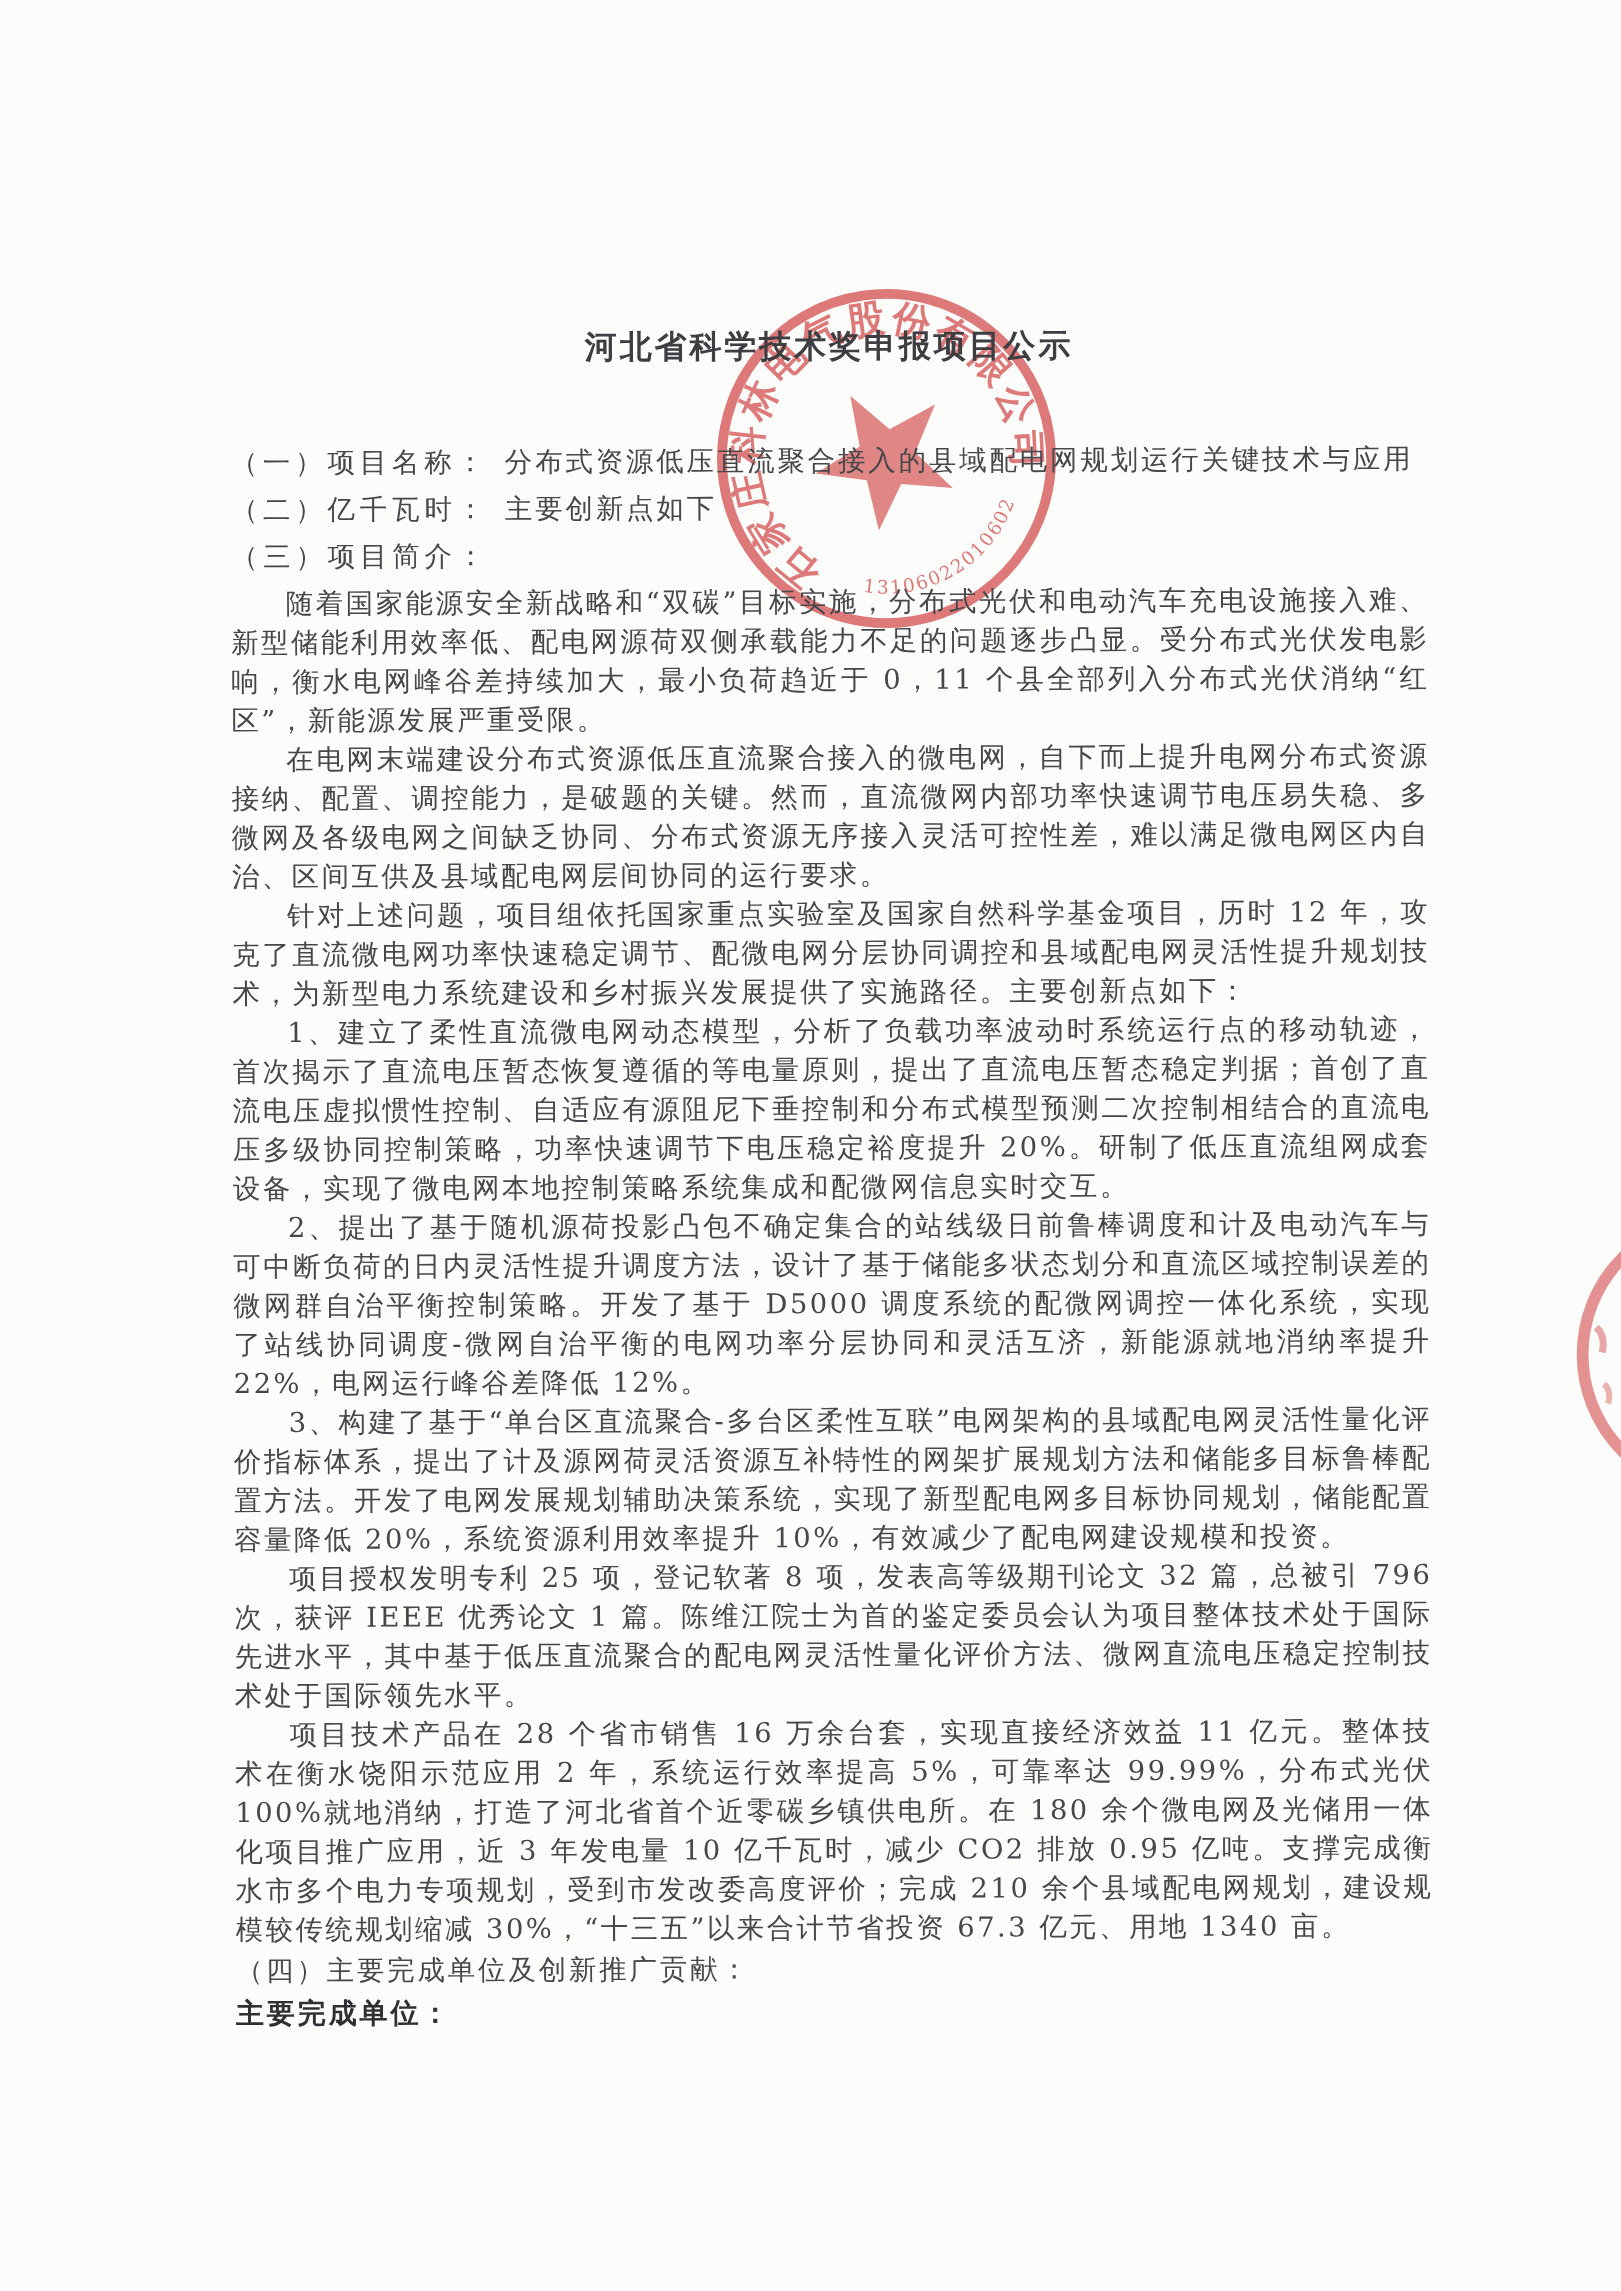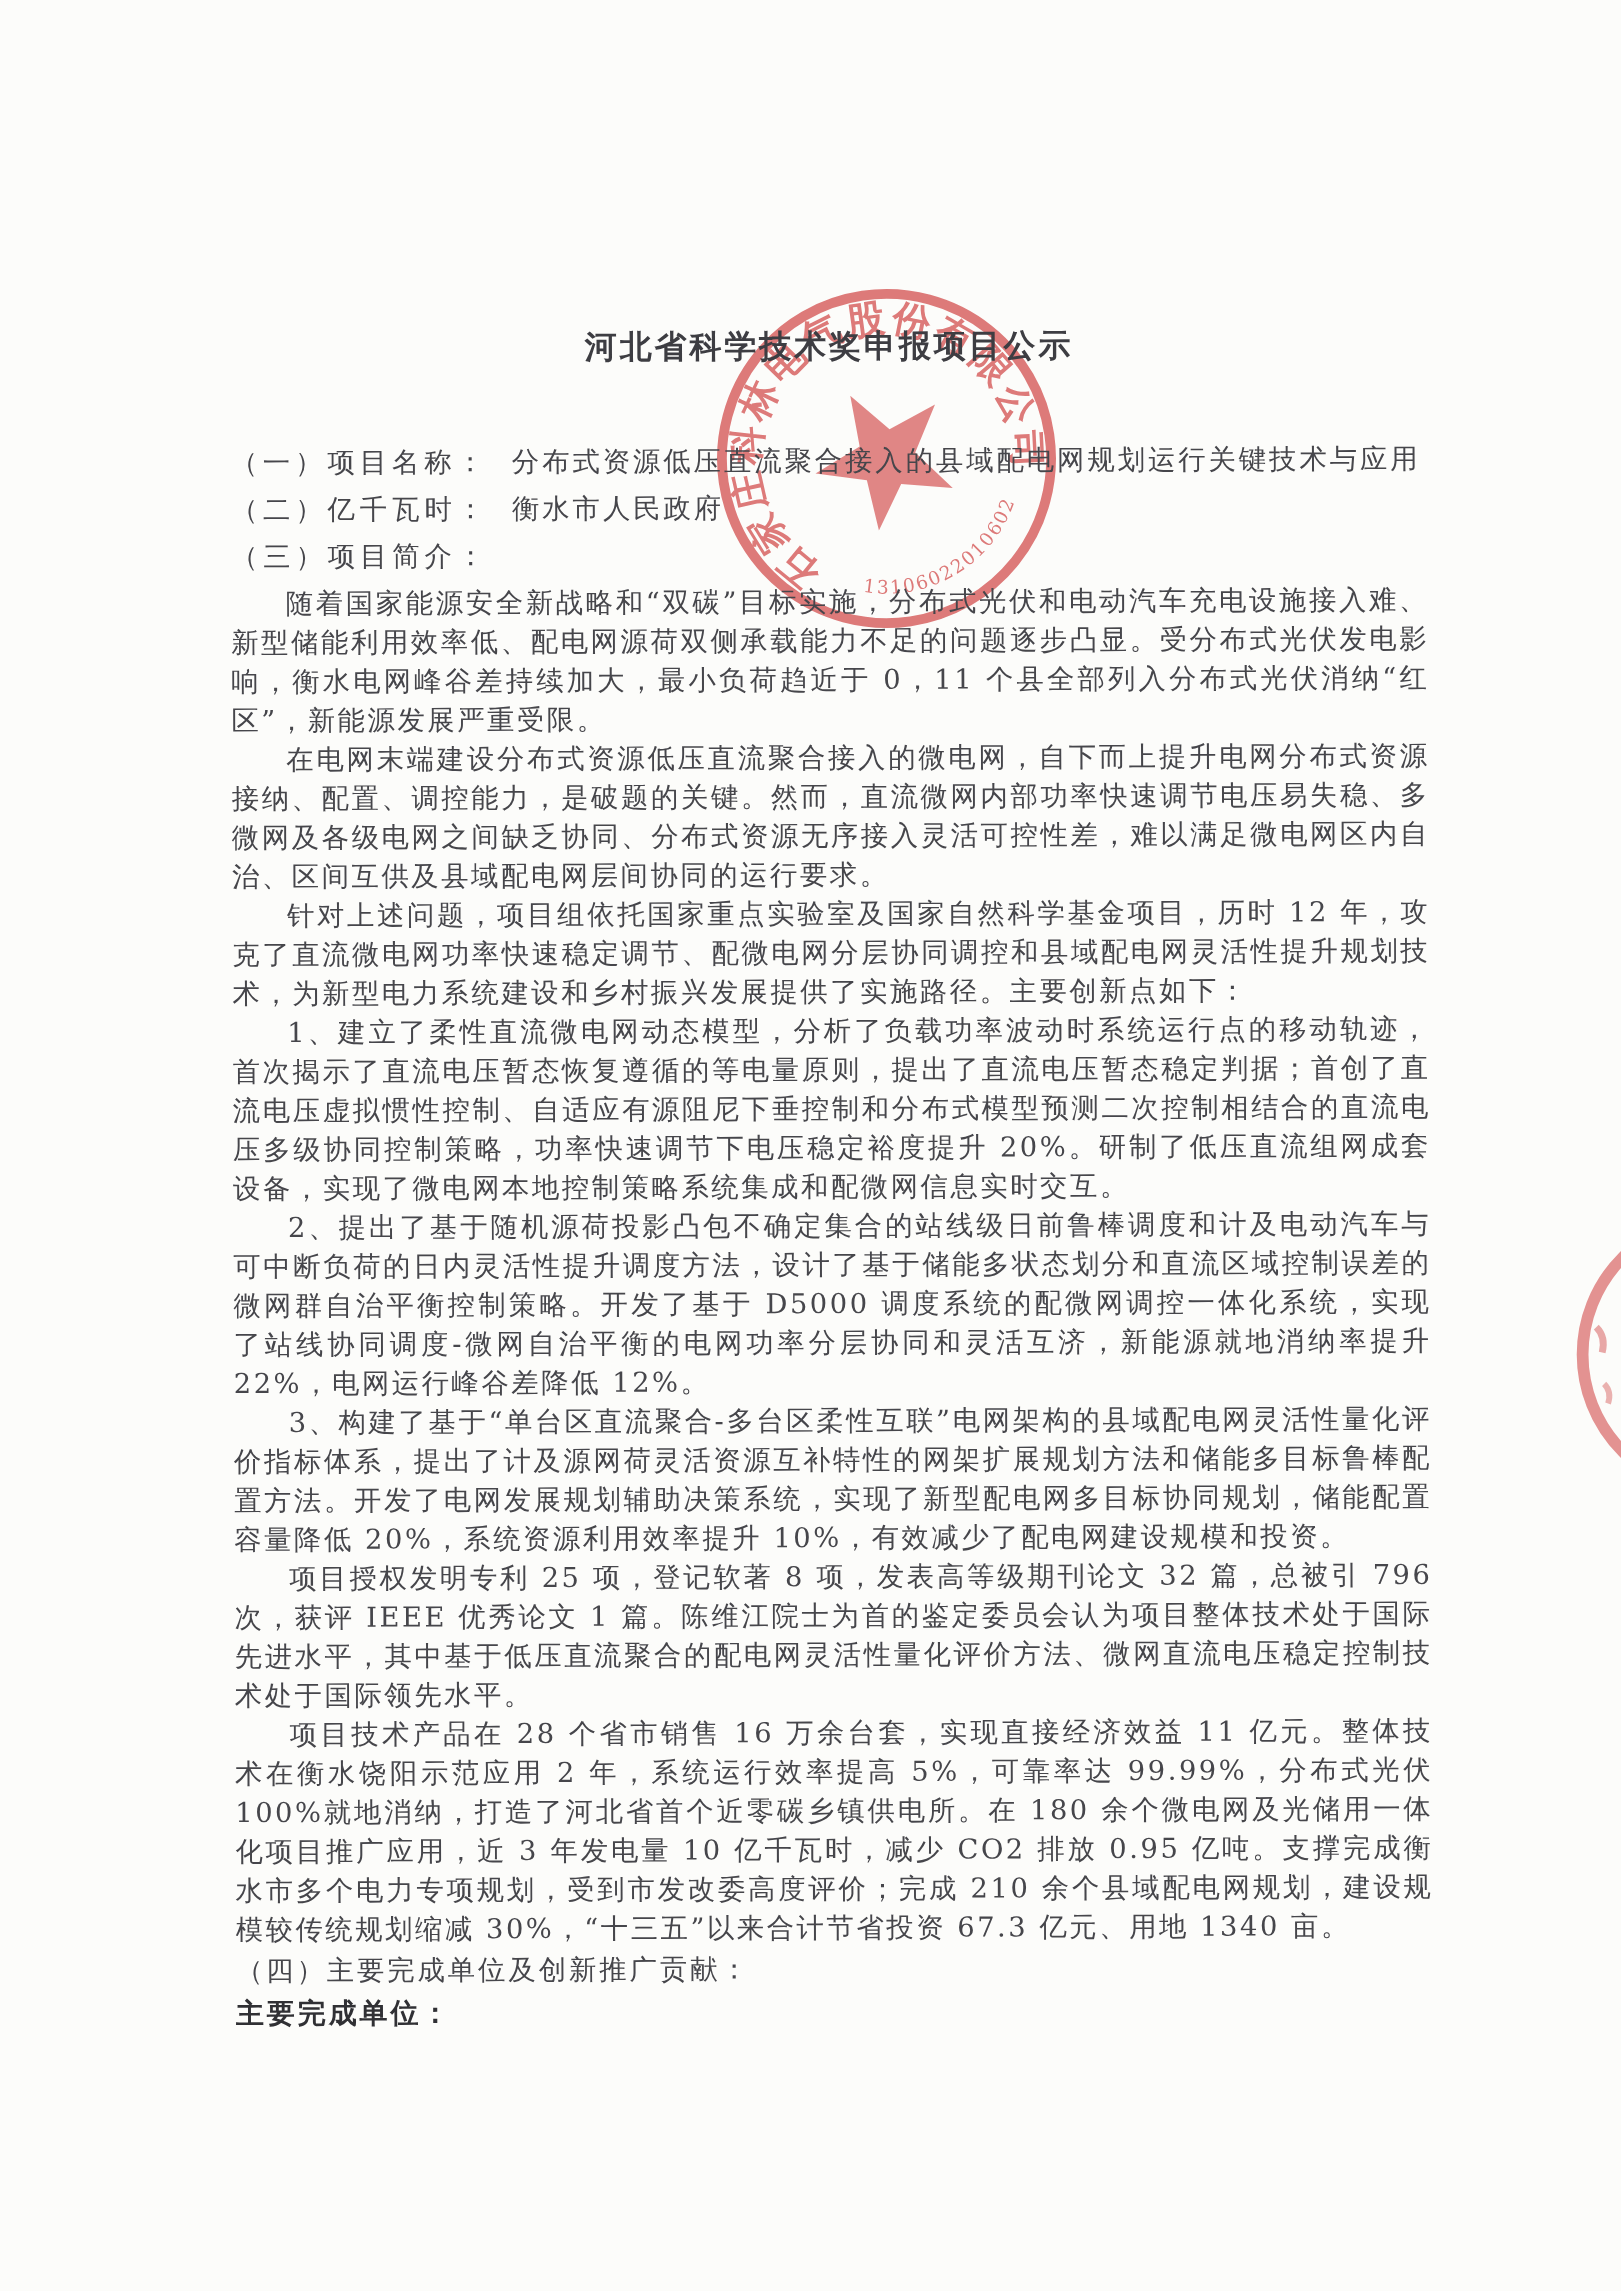--- a/index.html
+++ b/index.html
@@ -26,21 +26,21 @@
     color:#3d3d42;
     margin:0 0 67px 0;
     line-height:47px;
   }
   .field{
     font-size:27.4px;
     line-height:47px;
     letter-spacing:2.9px;
     white-space:nowrap;
   }
-  .field .flabel{letter-spacing:4.9px;margin-right:23px;}
+  .field .flabel{letter-spacing:4.9px;margin-right:16px;}
   .fields{margin-bottom:3.9px;}
   .para{
     font-size:27.4px;
     line-height:39px;
     letter-spacing:2.5px;
     text-align:justify;
     text-indent:2em;
     margin:0;
   }
   .closing-line{
@@ -90,21 +90,21 @@
 
   <div class="content">
 
     <h1 class="doc-title">河北省科学技术奖申报项目公示</h1>
 
     <div class="fields">
       <div class="field">
         <span class="flabel">（一）项目名称：</span><span>分布式资源低压直流聚合接入的县域配电网规划运行关键技术与应用</span>
       </div>
       <div class="field">
-        <span class="flabel">（二）亿千瓦时：</span><span>衡水市人民政府</span>
+        <span class="flabel">（二）亿千瓦时：</span><span>主要创新点如下</span>
       </div>
       <div class="field">
         <span class="flabel">（三）项目简介：</span><span></span>
       </div>
     </div>
 
     <div>
       <p class="para">随着国家能源安全新战略和“双碳”目标实施，分布式光伏和电动汽车充电设施接入难、新型储能利用效率低、配电网源荷双侧承载能力不足的问题逐步凸显。受分布式光伏发电影响，衡水电网峰谷差持续加大，最小负荷趋近于 0，11 个县全部列入分布式光伏消纳“红区”，新能源发展严重受限。</p>
       <p class="para">在电网末端建设分布式资源低压直流聚合接入的微电网，自下而上提升电网分布式资源接纳、配置、调控能力，是破题的关键。然而，直流微网内部功率快速调节电压易失稳、多微网及各级电网之间缺乏协同、分布式资源无序接入灵活可控性差，难以满足微电网区内自治、区间互供及县域配电网层间协同的运行要求。</p>
       <p class="para">针对上述问题，项目组依托国家重点实验室及国家自然科学基金项目，历时 12 年，攻克了直流微电网功率快速稳定调节、配微电网分层协同调控和县域配电网灵活性提升规划技术，为新型电力系统建设和乡村振兴发展提供了实施路径。主要创新点如下：</p>

